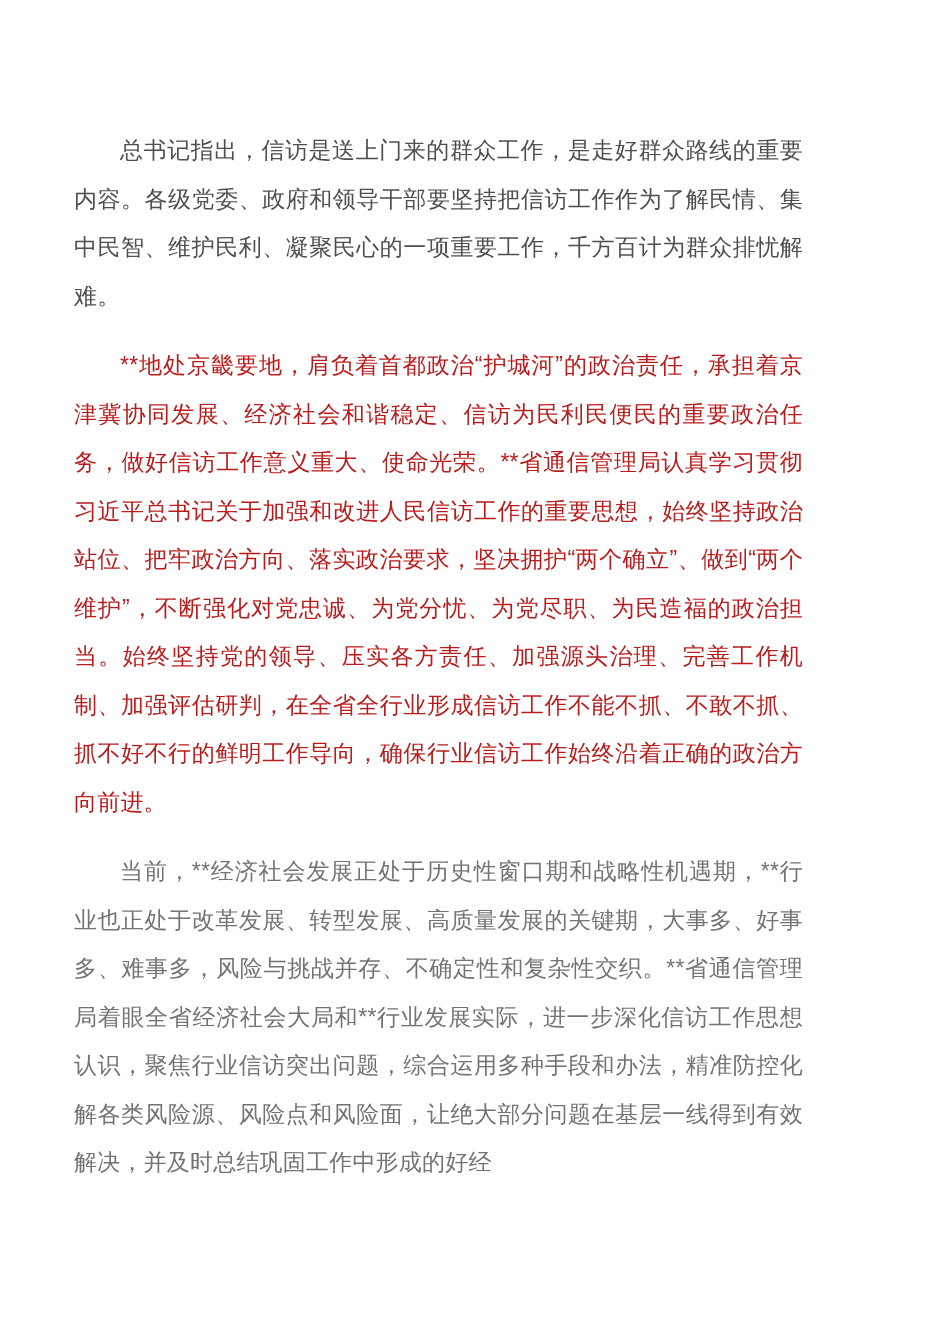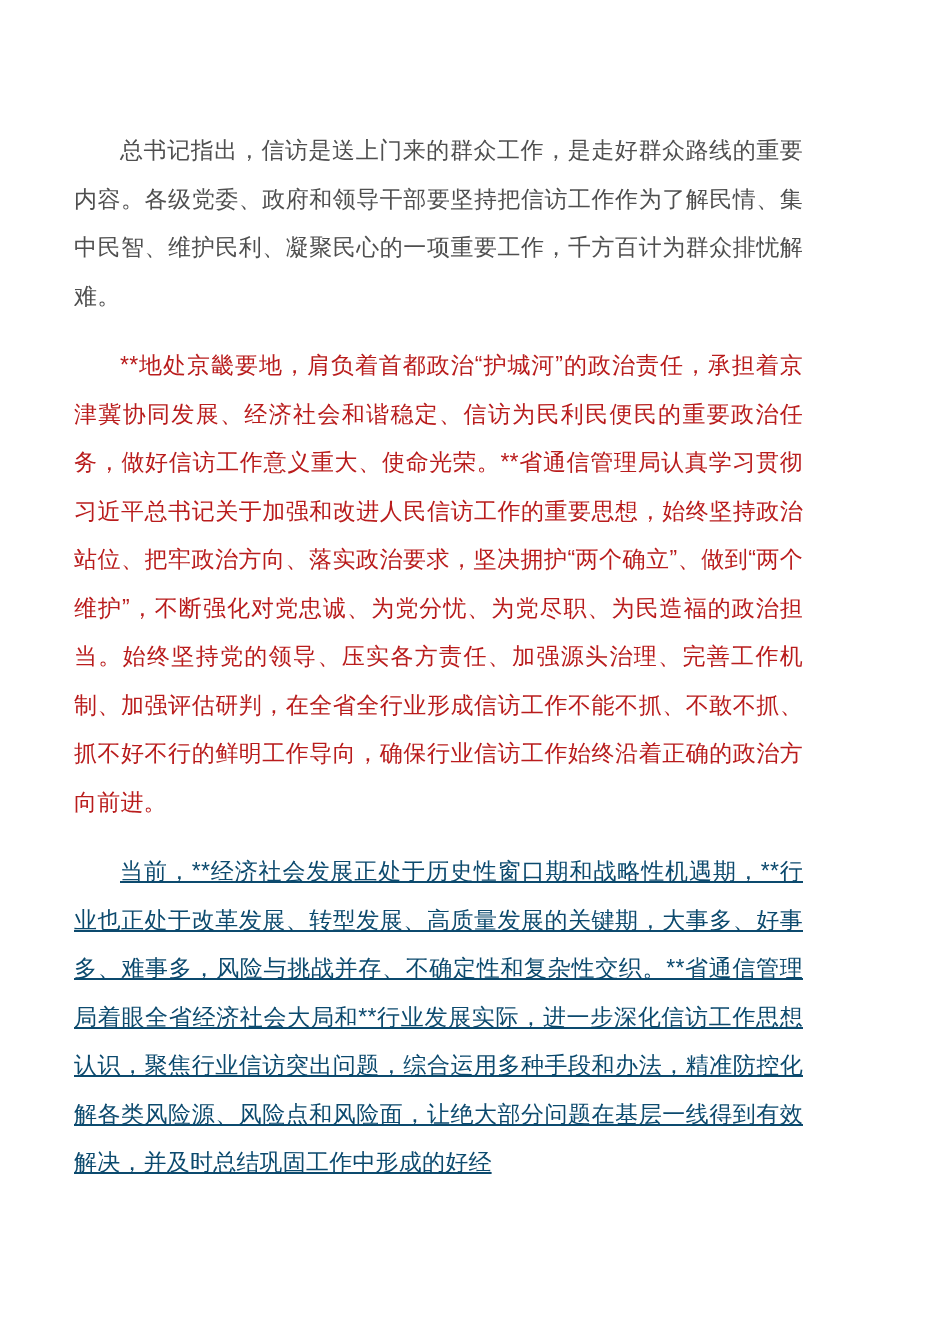--- a/index.html
+++ b/index.html
@@ -32,14 +32,14 @@
     word-break: break-all;
     font-family: "Liberation Sans", sans-serif;
   }
 </style>
 </head>
 <body>
 
 <div class="doc-page" style="background: rgb(255, 255, 255);">
   <p class="doc-paragraph" style="color: rgb(79, 79, 79);">总书记指出，信访是送上门来的群众工作，是走好群众路线的重要内容。各级党委、政府和领导干部要坚持把信访工作作为了解民情、集中民智、维护民利、凝聚民心的一项重要工作，千方百计为群众排忧解难。</p>
   <p class="doc-paragraph" style="color: #b91c1c;">**地处京畿要地，肩负着首都政治“护城河”的政治责任，承担着京津冀协同发展、经济社会和谐稳定、信访为民利民便民的重要政治任务，做好信访工作意义重大、使命光荣。**省通信管理局认真学习贯彻习近平总书记关于加强和改进人民信访工作的重要思想，始终坚持政治站位、把牢政治方向、落实政治要求，坚决拥护“两个确立”、做到“两个维护”，不断强化对党忠诚、为党分忧、为党尽职、为民造福的政治担当。始终坚持党的领导、压实各方责任、加强源头治理、完善工作机制、加强评估研判，在全省全行业形成信访工作不能不抓、不敢不抓、抓不好不行的鲜明工作导向，确保行业信访工作始终沿着正确的政治方向前进。</p>
-  <p class="doc-paragraph" style="color: #0c4a6e; text-decoration: underline;">当前，**经济社会发展正处于历史性窗口期和战略性机遇期，**行业也正处于改革发展、转型发展、高质量发展的关键期，大事多、好事多、难事多，风险与挑战并存、不确定性和复杂性交织。**省通信管理局着眼全省经济社会大局和**行业发展实际，进一步深化信访工作思想认识，聚焦行业信访突出问题，综合运用多种手段和办法，精准防控化解各类风险源、风险点和风险面，让绝大部分问题在基层一线得到有效解决，并及时总结巩固工作中形成的好经</p>
+  <p class="doc-paragraph" style="color: #737373;">当前，**经济社会发展正处于历史性窗口期和战略性机遇期，**行业也正处于改革发展、转型发展、高质量发展的关键期，大事多、好事多、难事多，风险与挑战并存、不确定性和复杂性交织。**省通信管理局着眼全省经济社会大局和**行业发展实际，进一步深化信访工作思想认识，聚焦行业信访突出问题，综合运用多种手段和办法，精准防控化解各类风险源、风险点和风险面，让绝大部分问题在基层一线得到有效解决，并及时总结巩固工作中形成的好经</p>
 </div>
 
 </body></html>

